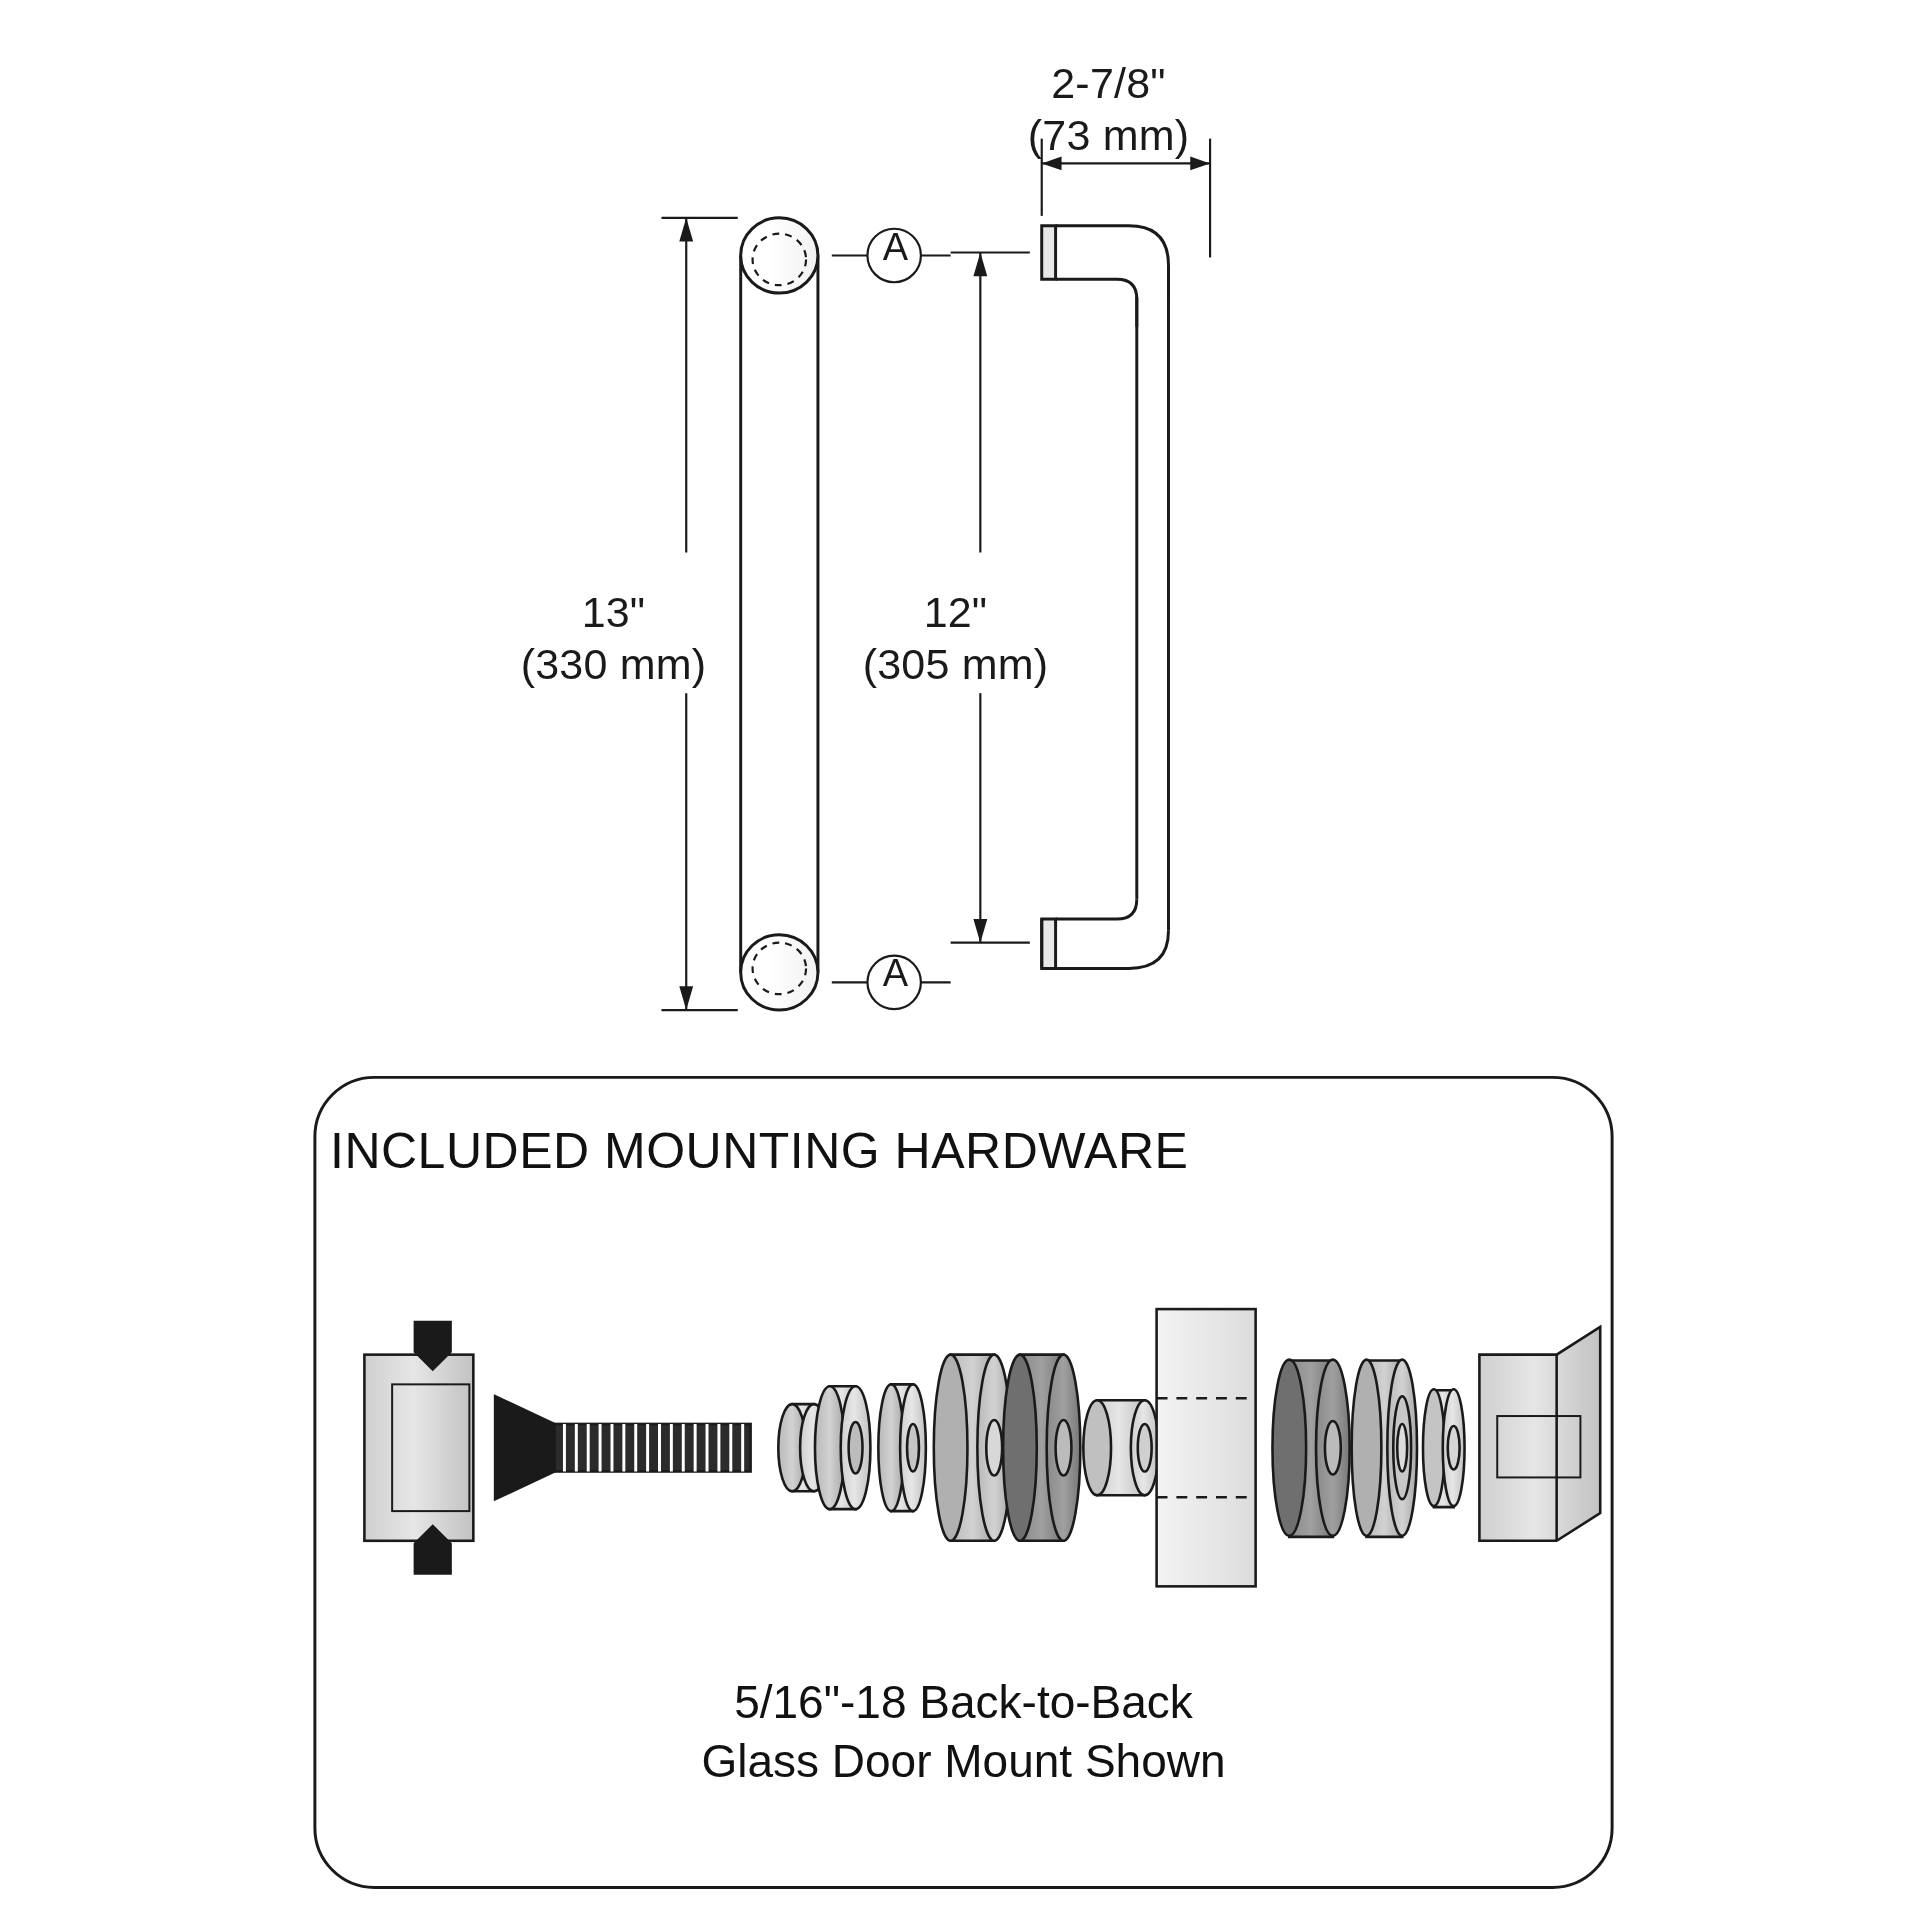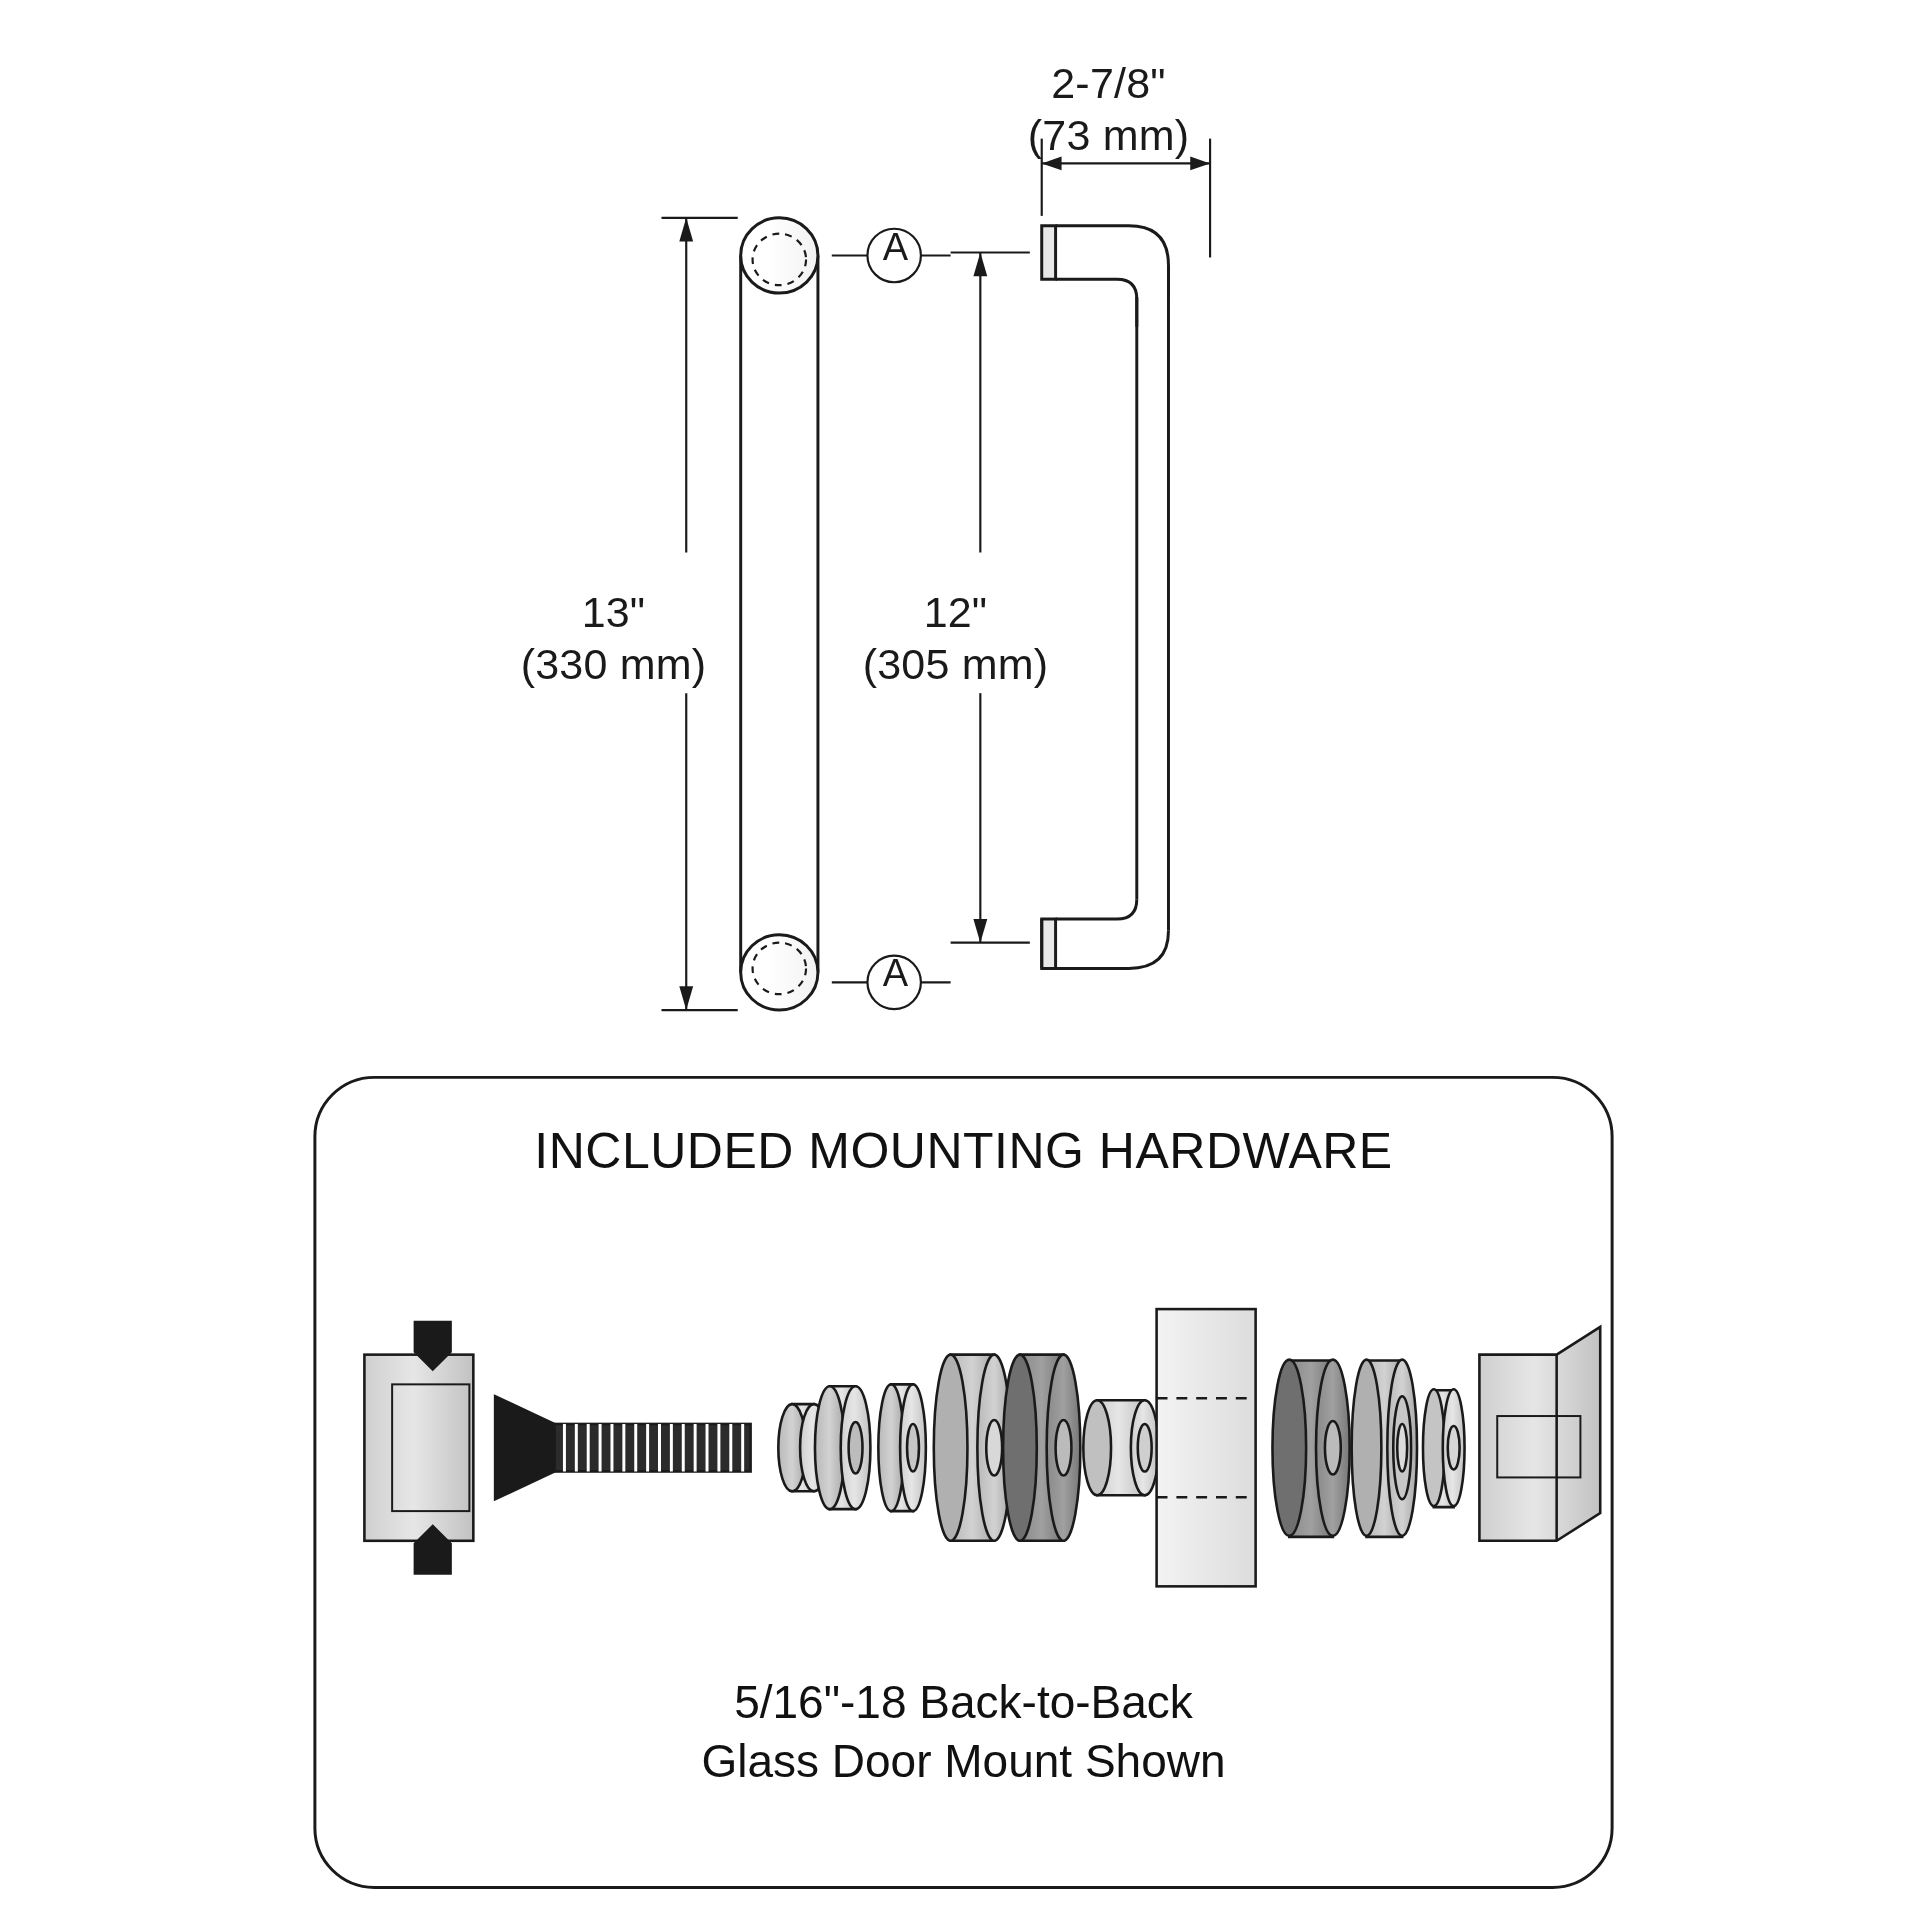--- a/index.html
+++ b/index.html
@@ -49,21 +49,20 @@
   #dim-center {
     left: 807px;
     top: 586px;
     width: 297px;
   }
   #hardware-title {
     position: absolute;
     left: 330px;
     top: 1122px;
     width: 1267px;
-    text-align: center;
     font-size: 50px;
     letter-spacing: 0.5px;
     color: #111;
   }
   #hardware-caption {
     position: absolute;
     left: 330px;
     top: 1673px;
     width: 1267px;
     text-align: center;

